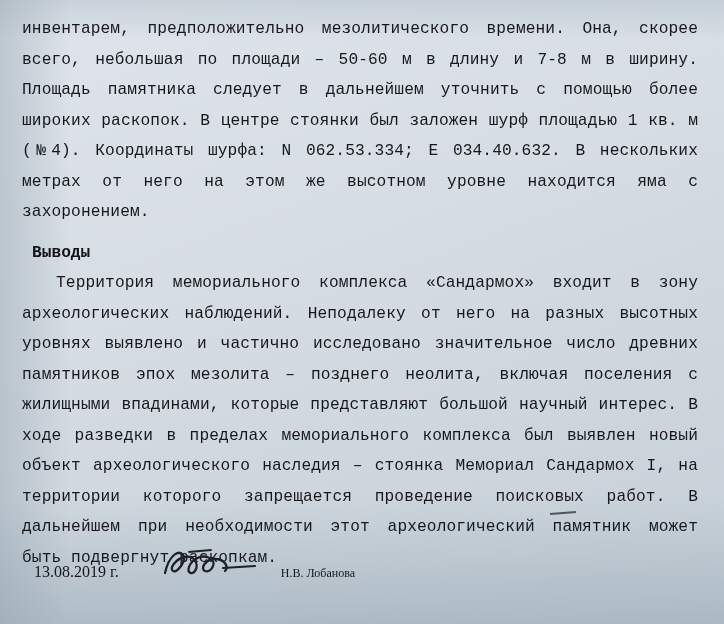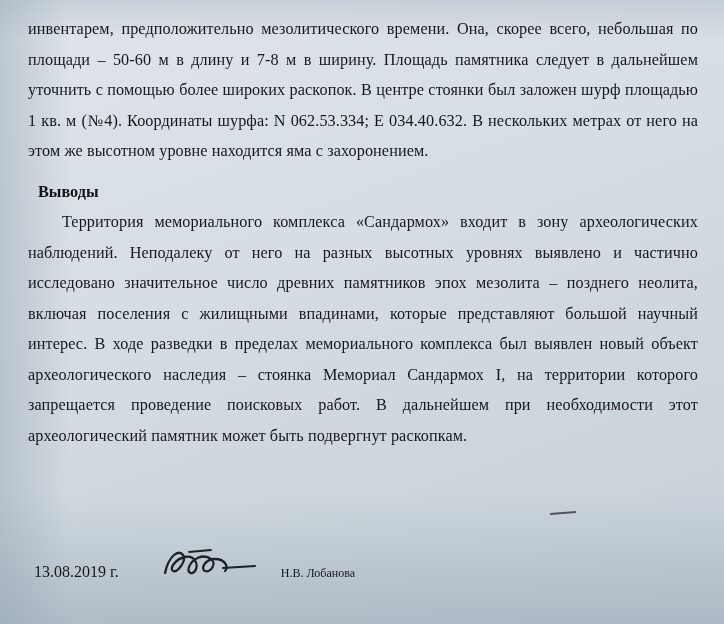--- a/index.html
+++ b/index.html
@@ -38,21 +38,22 @@
   }
   .shade-top {
     position: absolute;
     left: 0; top: 0;
     width: 724px; height: 40px;
     background: linear-gradient(to bottom, rgba(160,175,188,0.35), rgba(160,175,188,0));
     pointer-events: none;
   }
   .content {
     position: relative;
-    padding: 14px 26px 0 28px;
+    padding: 14px 26px 0 22px;
+    font-family: Liberation Mono, monospace;
   }
   p {
     margin: 0 0 0 0;
     text-align: justify;
     text-justify: inter-word;
     font-size: 16.2px;
     line-height: 30.5px;
     color: #16181c;
     letter-spacing: 0.1px;
   }

